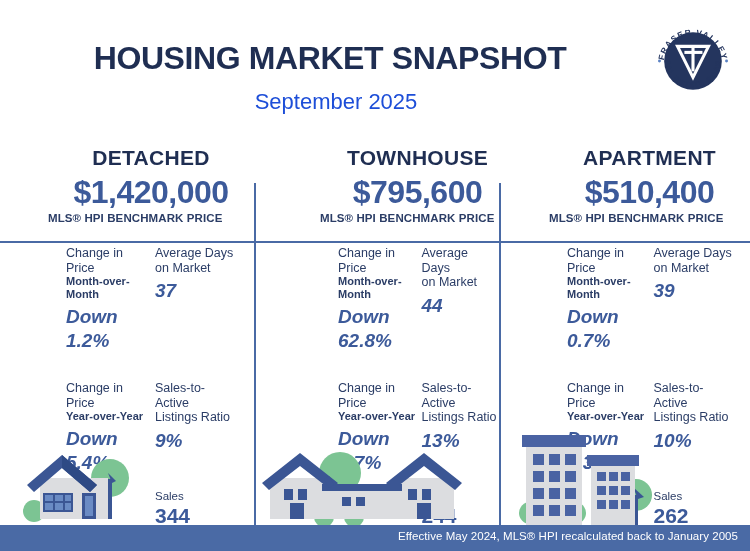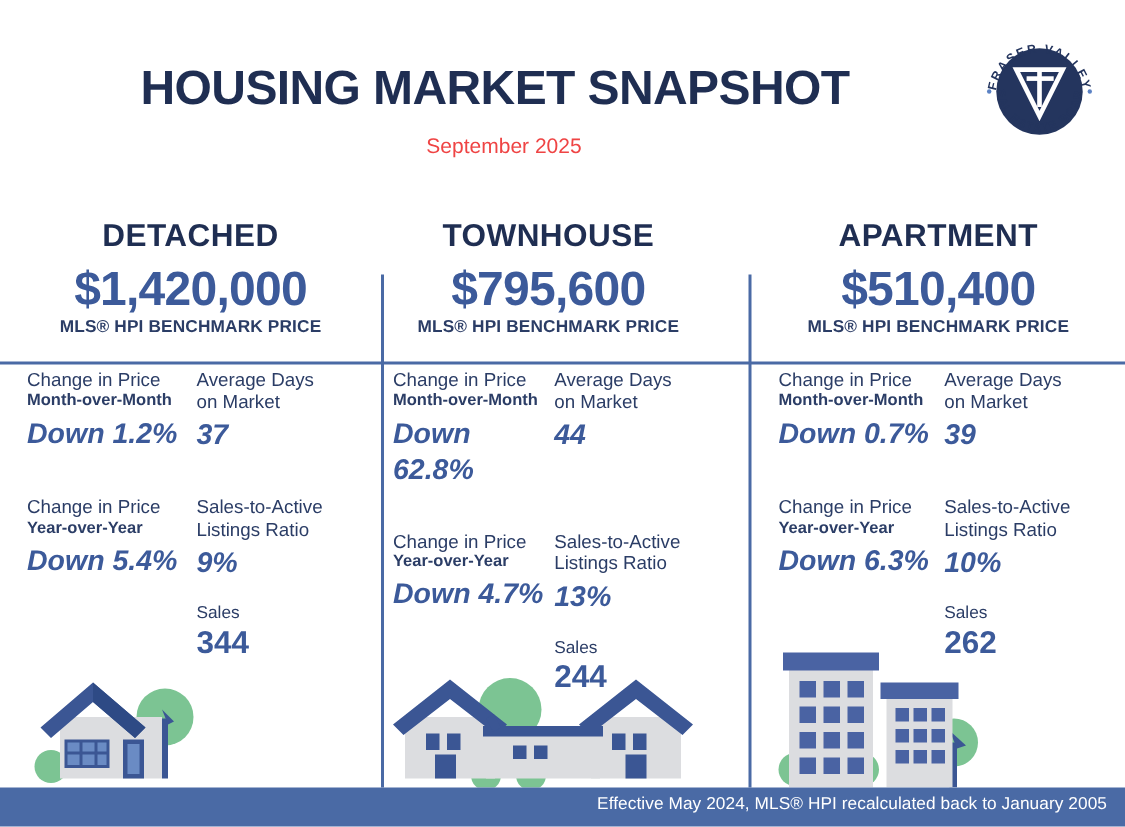--- a/index.html
+++ b/index.html
@@ -15,58 +15,58 @@
   .header { position:absolute; left:0; top:0; width:750px; height:130px; }
   .page-title {
     position:absolute; left:0; top:40px; width:660px;
     text-align:center;
     font-size:32px; font-weight:bold; letter-spacing:-0.4px;
     color:#1f2e52;
   }
   .page-subtitle {
     position:absolute; left:0; top:89px; width:660px;
     text-align:center;
-    font-size:14px; font-weight:normal;
-    color:#ef4444;
+    font-size:22px; font-weight:normal;
+    color:#1d4ed8;
     padding-left:12px;
   }
 
   
   .logo { position:absolute; left:650px; top:18px; width:86px; height:86px; }
 
   
   .hdiv {
     position:absolute; left:0; top:241px; width:750px; height:2px;
     background:#4a6aa5;
   }
   .vdiv { position:absolute; top:183px; width:2px; height:342px; background:#4a6aa5; }
   .vdiv.v1 { left:254px; }
   .vdiv.v2 { left:499px; }
 
   
-  .col { position:absolute; top:145px; height:380px; }
+  .col { position:absolute; top:145px; height:380px;padding-left:48px; }
   .col.c1 { left:0px;   width:254px; }
-  .col.c2 { left:244px; width:243px; }
+  .col.c2 { left:272px; width:243px; }
   .col.c3 { left:501px; width:249px; }
 
   .col-type {
     text-align:center;
     font-size:21px; font-weight:bold; letter-spacing:0.3px;
     color:#1f2e52;
     line-height:26px;
   }
   .col-price {
     text-align:center;
     font-size:32px; font-weight:bold; letter-spacing:-0.5px;
     color:#3c5a9a;
     line-height:38px;
     margin-top:2px;
   }
   .col-pricelabel {
-    text-align:center;
+    text-align:left;
     font-size:11.5px; font-weight:600; letter-spacing:0.1px;
     color:#2b3d66;
     margin-top:1px;
   }
 
   
   .stats { position:relative; margin-top:22px; padding:0 18px; }
   .srow { display:flex; }
   .scell { width:50%; }
   .scell.right { padding-left:4px; }

